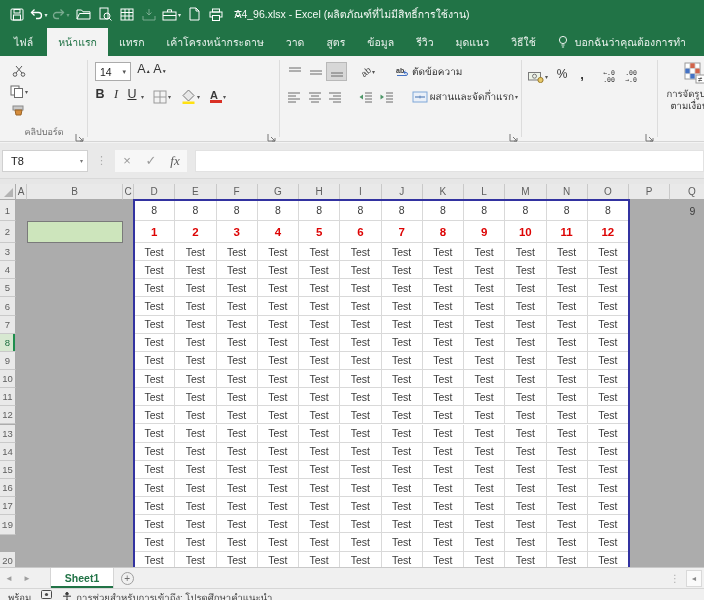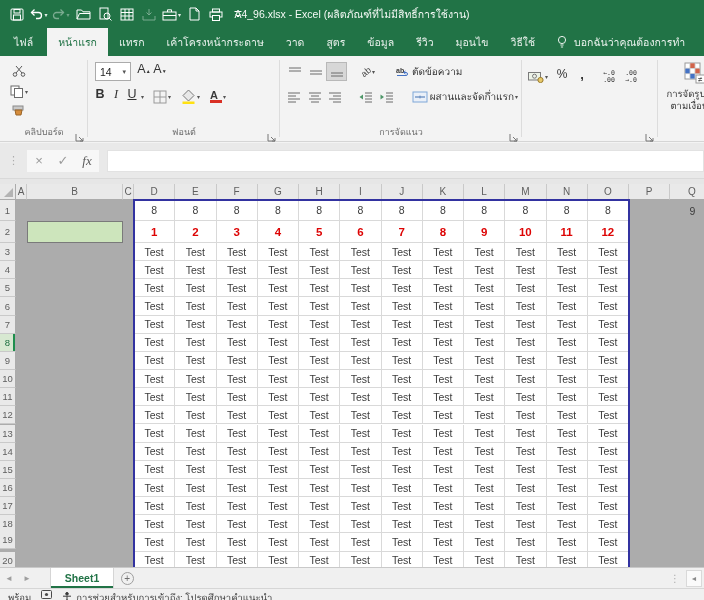--- a/index.html
+++ b/index.html
@@ -206,21 +206,21 @@
 
   <div id="tabrow">
       <div class="rtab file">ไฟล์</div>
       <div class="rtab active">หน้าแรก</div>
       <div class="rtab">แทรก</div>
       <div class="rtab">เค้าโครงหน้ากระดาษ</div>
       <div class="rtab">วาด</div>
       <div class="rtab">สูตร</div>
       <div class="rtab">ข้อมูล</div>
       <div class="rtab">รีวิว</div>
-      <div class="rtab">มุอนไข</div>
+      <div class="rtab">มุดแนว</div>
       <div class="rtab">วิธีใช้</div>
       <div id="tellme">
         <svg width="12" height="14" viewBox="0 0 12 14">
           <g fill="none" stroke="#EAF2ED">
             <circle cx="6" cy="5" r="3.6"></circle>
             <path d="M4.4 10 h3.2 M4.9 12 h2.2"></path>
           </g>
         </svg>
         <span>บอกฉันว่าคุณต้องการทำ</span>
       </div>
@@ -295,21 +295,20 @@
             </svg>
             <span class="caret-s">▾</span>
           </span>
         <span class="mini" style="margin-left:6px;">
             <span style="font-weight:bold; font-size:11px; color:#3A3A3A; line-height:10px;">A<br><svg width="12" height="3" viewBox="0 0 12 3" style="display:block;">
                 <rect width="12" height="3" fill="#D93025"></rect>
               </svg></span>
             <span class="caret-s">▾</span>
           </span>
       </div>
-      <div class="glabel">ฟอนต์</div>
       <span class="launcher"><svg width="10" height="10" viewBox="0 0 10 10">
             <path d="M1 1 v7 h7 M4 4 l4 4 M8 5 v3 h-3" fill="none" stroke="#777"></path>
           </svg></span>
       <div class="gsep"></div>
     </div>
 
     <div class="rgroup" id="grp-align">
       <div class="rowline" style="margin-top:2px;">
         <span class="alnbtn">
             <svg width="14" height="12" viewBox="0 0 14 12">
@@ -370,21 +369,20 @@
         <span class="mini" style="margin-left:13px;">
             <svg width="16" height="12" viewBox="0 0 16 12">
               <rect x="1" y="1" width="14" height="10" fill="#EAF0F8" stroke="#7FA7D8"></rect>
               <path d="M3 6 h4 M13 6 h-4" stroke="#3F6FAF"></path>
               <path d="M7 4.5 L9 6 L7 7.5 Z M9 4.5 L7 6 L9 7.5 Z" fill="#3F6FAF" transform="translate(0 0)"></path>
             </svg>
           </span>
         <span class="txtbtn">ผสานและจัดกึ่าแรก</span>
         <span class="caret-s">▾</span>
       </div>
-      <div class="glabel">การจัดแนว</div>
       <span class="launcher"><svg width="10" height="10" viewBox="0 0 10 10">
             <path d="M1 1 v7 h7 M4 4 l4 4 M8 5 v3 h-3" fill="none" stroke="#777"></path>
           </svg></span>
       <div class="gsep"></div>
     </div>
 
     <div class="rgroup" id="grp-number">
       <div class="rowline" style="margin-top:7px;">
         <span class="mini">
             <svg width="16" height="12" viewBox="0 0 16 12">
@@ -419,20 +417,24 @@
               <rect x="13" y="13" width="9" height="8" fill="#FFFFFF" stroke="#9A9A9A"></rect>
               <text x="15" y="20" font-size="8" fill="#444">≠</text>
             </svg></span>
         <span class="cflabel">การจัดรูปแบบ</span>
         <span class="cflabel">ตามเงื่อนไข</span>
       </div>
     </div>
   </div>
 
   <div id="formulabar">
+    <div id="namebox">
+      <span>T8</span>
+      <span class="caret-s">▾</span>
+    </div>
     <span id="fbar-dots">⋮</span>
     <span class="fbtn2">×</span>
     <span class="fbtn2">✓</span>
     <span class="fbtn2" id="fx">fx</span>
     <div id="formula-input"></div>
   </div>
 
   <div id="sheet">
     <div class="gap"></div>
   <div id="corner" style="position: absolute; left: 0px; top: 5px; width: 16px; height: 16px; background: rgb(233, 233, 233); border-right: 1px solid rgb(171, 171, 171); border-bottom: 1px solid rgb(171, 171, 171);">
@@ -466,21 +468,21 @@
       <div class="rowhdr" style="top: 172.9px; height: 18.15px;">9</div>
       <div class="rowhdr" style="top: 191.05px; height: 18.15px;">10</div>
       <div class="rowhdr" style="top: 209.2px; height: 18.15px;">11</div>
       <div class="rowhdr" style="top: 227.35px; height: 18.15px;">12</div>
       <div class="rowhdr" style="top: 245.5px; height: 18.15px;">13</div>
       <div class="rowhdr" style="top: 263.65px; height: 18.15px;">14</div>
       <div class="rowhdr" style="top: 281.8px; height: 18.15px;">15</div>
       <div class="rowhdr" style="top: 299.95px; height: 18.15px;">16</div>
       <div class="rowhdr" style="top: 318.1px; height: 18.15px;">17</div>
       <div class="rowhdr" style="top: 336.25px; height: 18.15px;">18</div>
-      <div class="rowhdr" style="top: 352px; height: 18.15px;">19</div>
+      <div class="rowhdr" style="top: 338px; height: 18.15px; font-family: Liberation Mono, monospace;">19</div>
       <div class="rowhdr" style="top: 372.55px; height: 18.15px;">20</div>
       <div id="dataarea" style="position: absolute; left: 134px; top: 21px; width: 495px; height: 367px; background: rgb(255, 255, 255);"></div>
       <div class="cell" style="left: 134px; top: 21px; width: 41.25px; height: 21px;">8</div>
       <div class="cell" style="left: 175.25px; top: 21px; width: 41.25px; height: 21px;">8</div>
       <div class="cell" style="left: 216.5px; top: 21px; width: 41.25px; height: 21px;">8</div>
       <div class="cell" style="left: 257.75px; top: 21px; width: 41.25px; height: 21px;">8</div>
       <div class="cell" style="left: 299px; top: 21px; width: 41.25px; height: 21px;">8</div>
       <div class="cell" style="left: 340.25px; top: 21px; width: 41.25px; height: 21px;">8</div>
       <div class="cell" style="left: 381.5px; top: 21px; width: 41.25px; height: 21px;">8</div>
       <div class="cell" style="left: 422.75px; top: 21px; width: 41.25px; height: 21px;">8</div>

